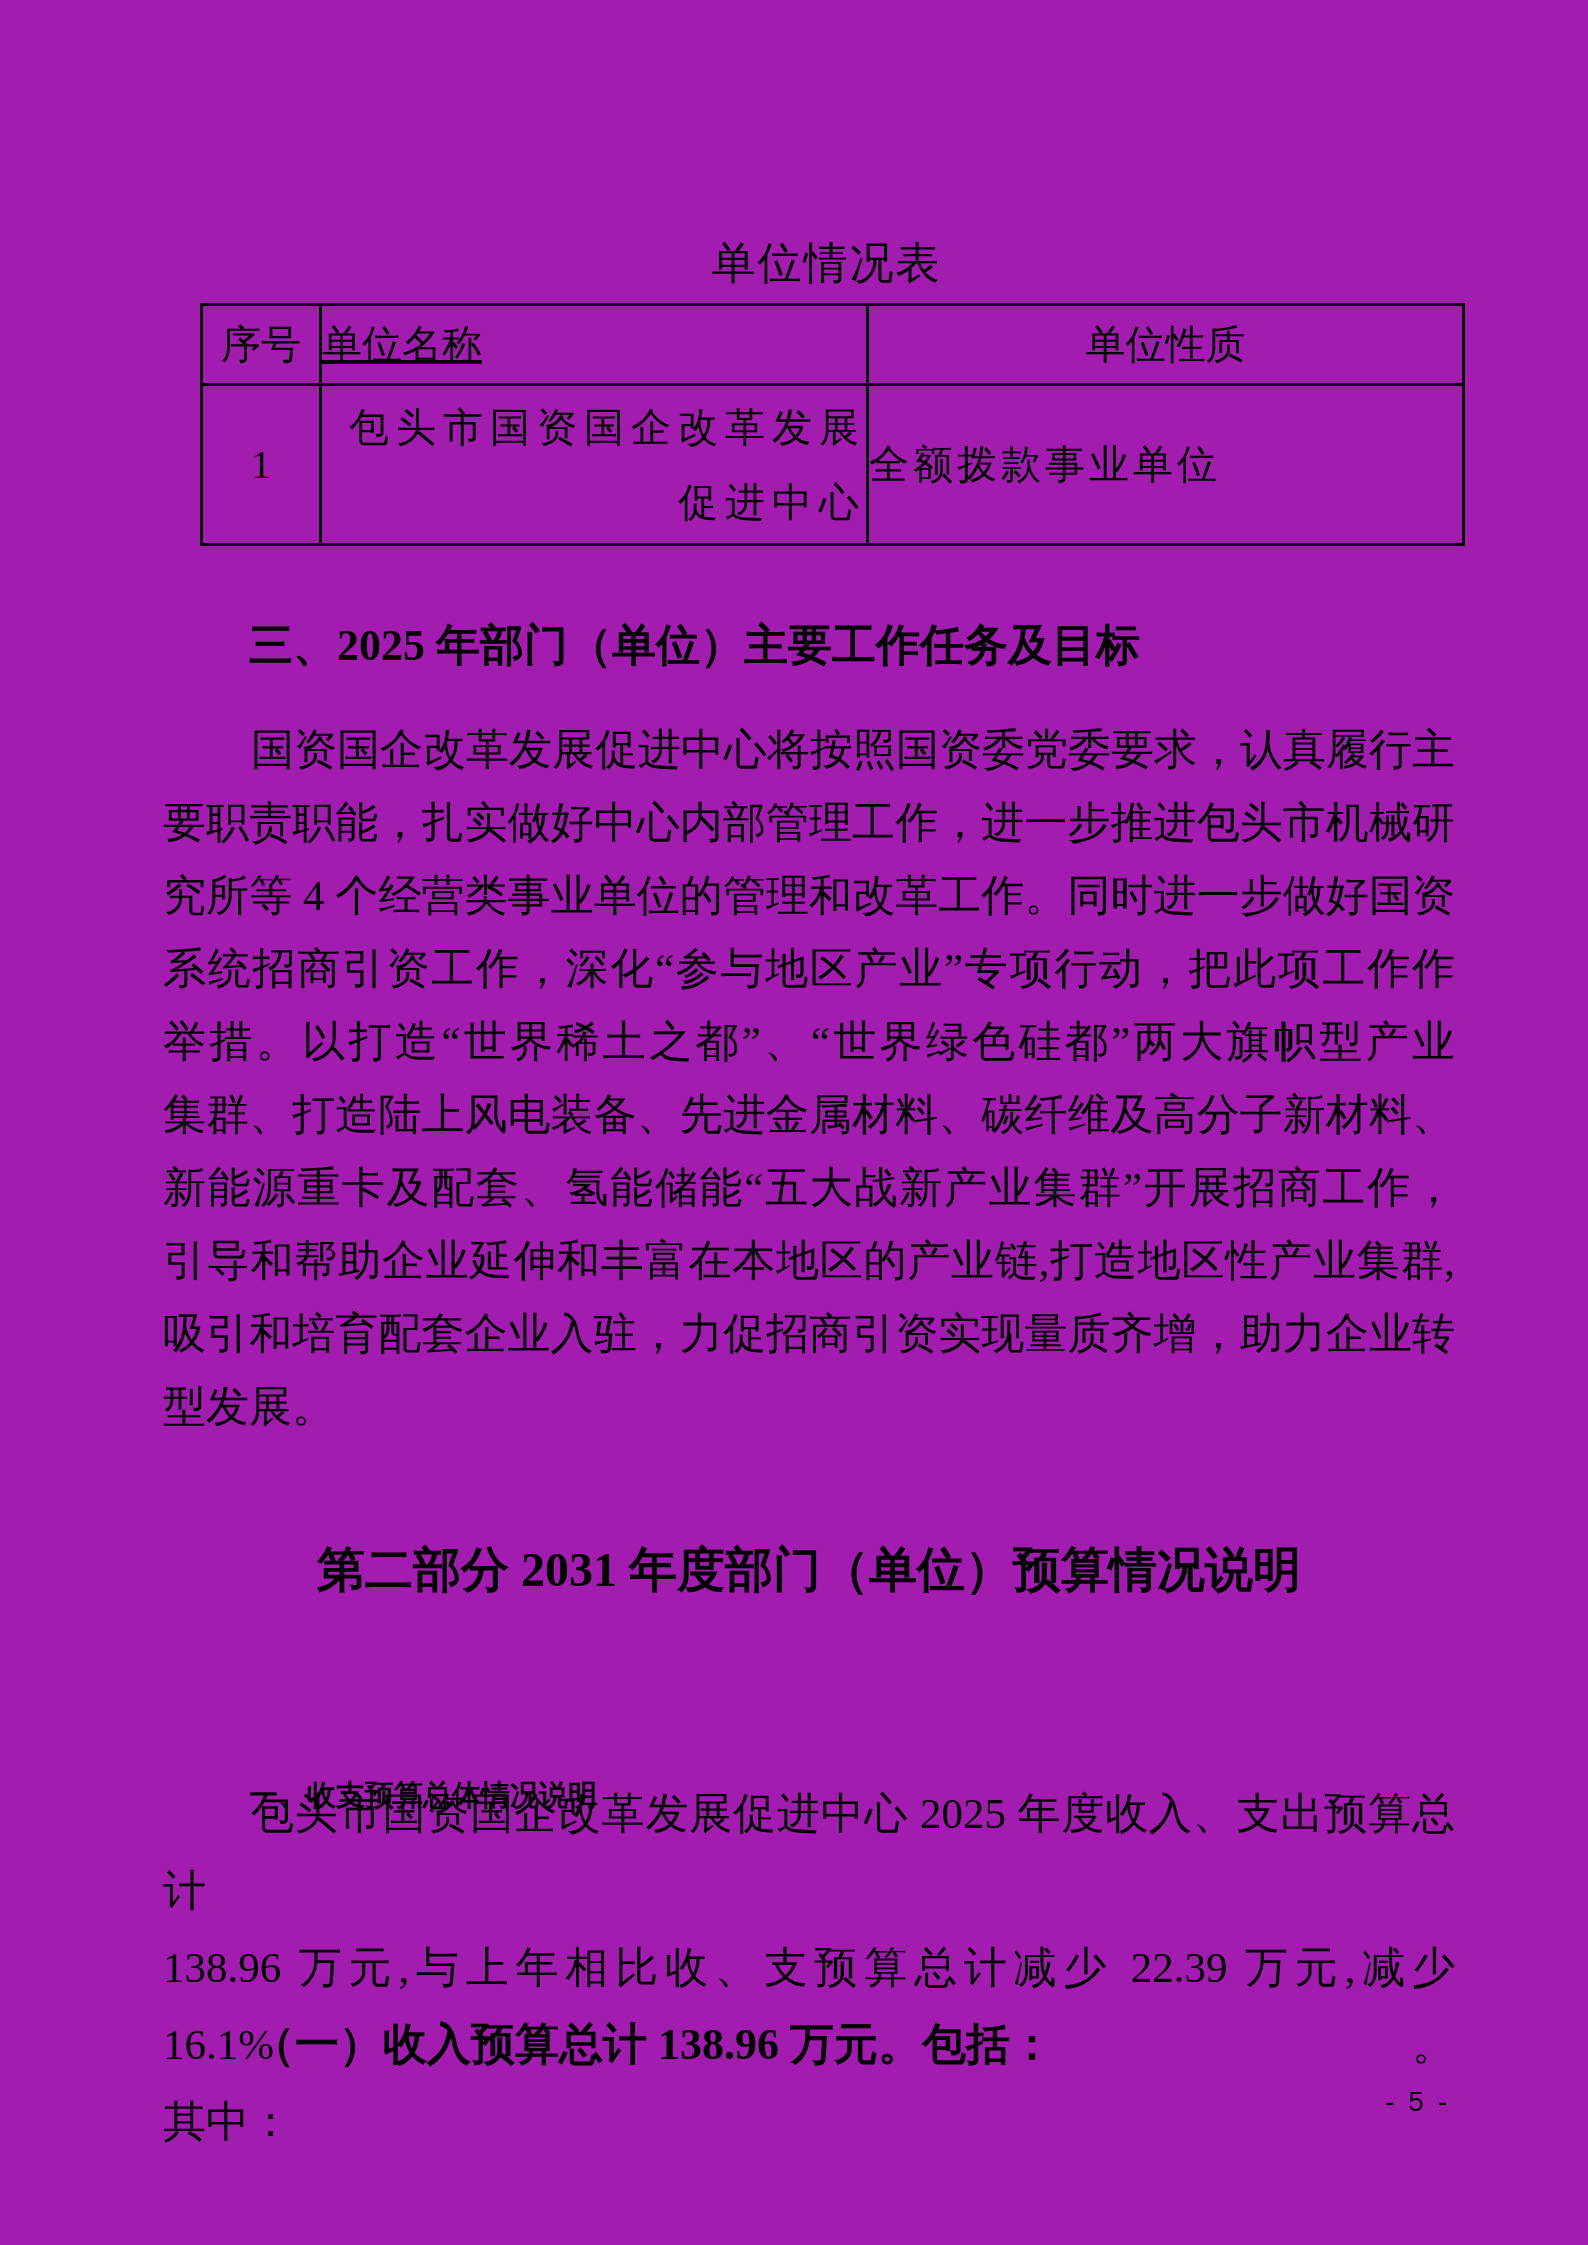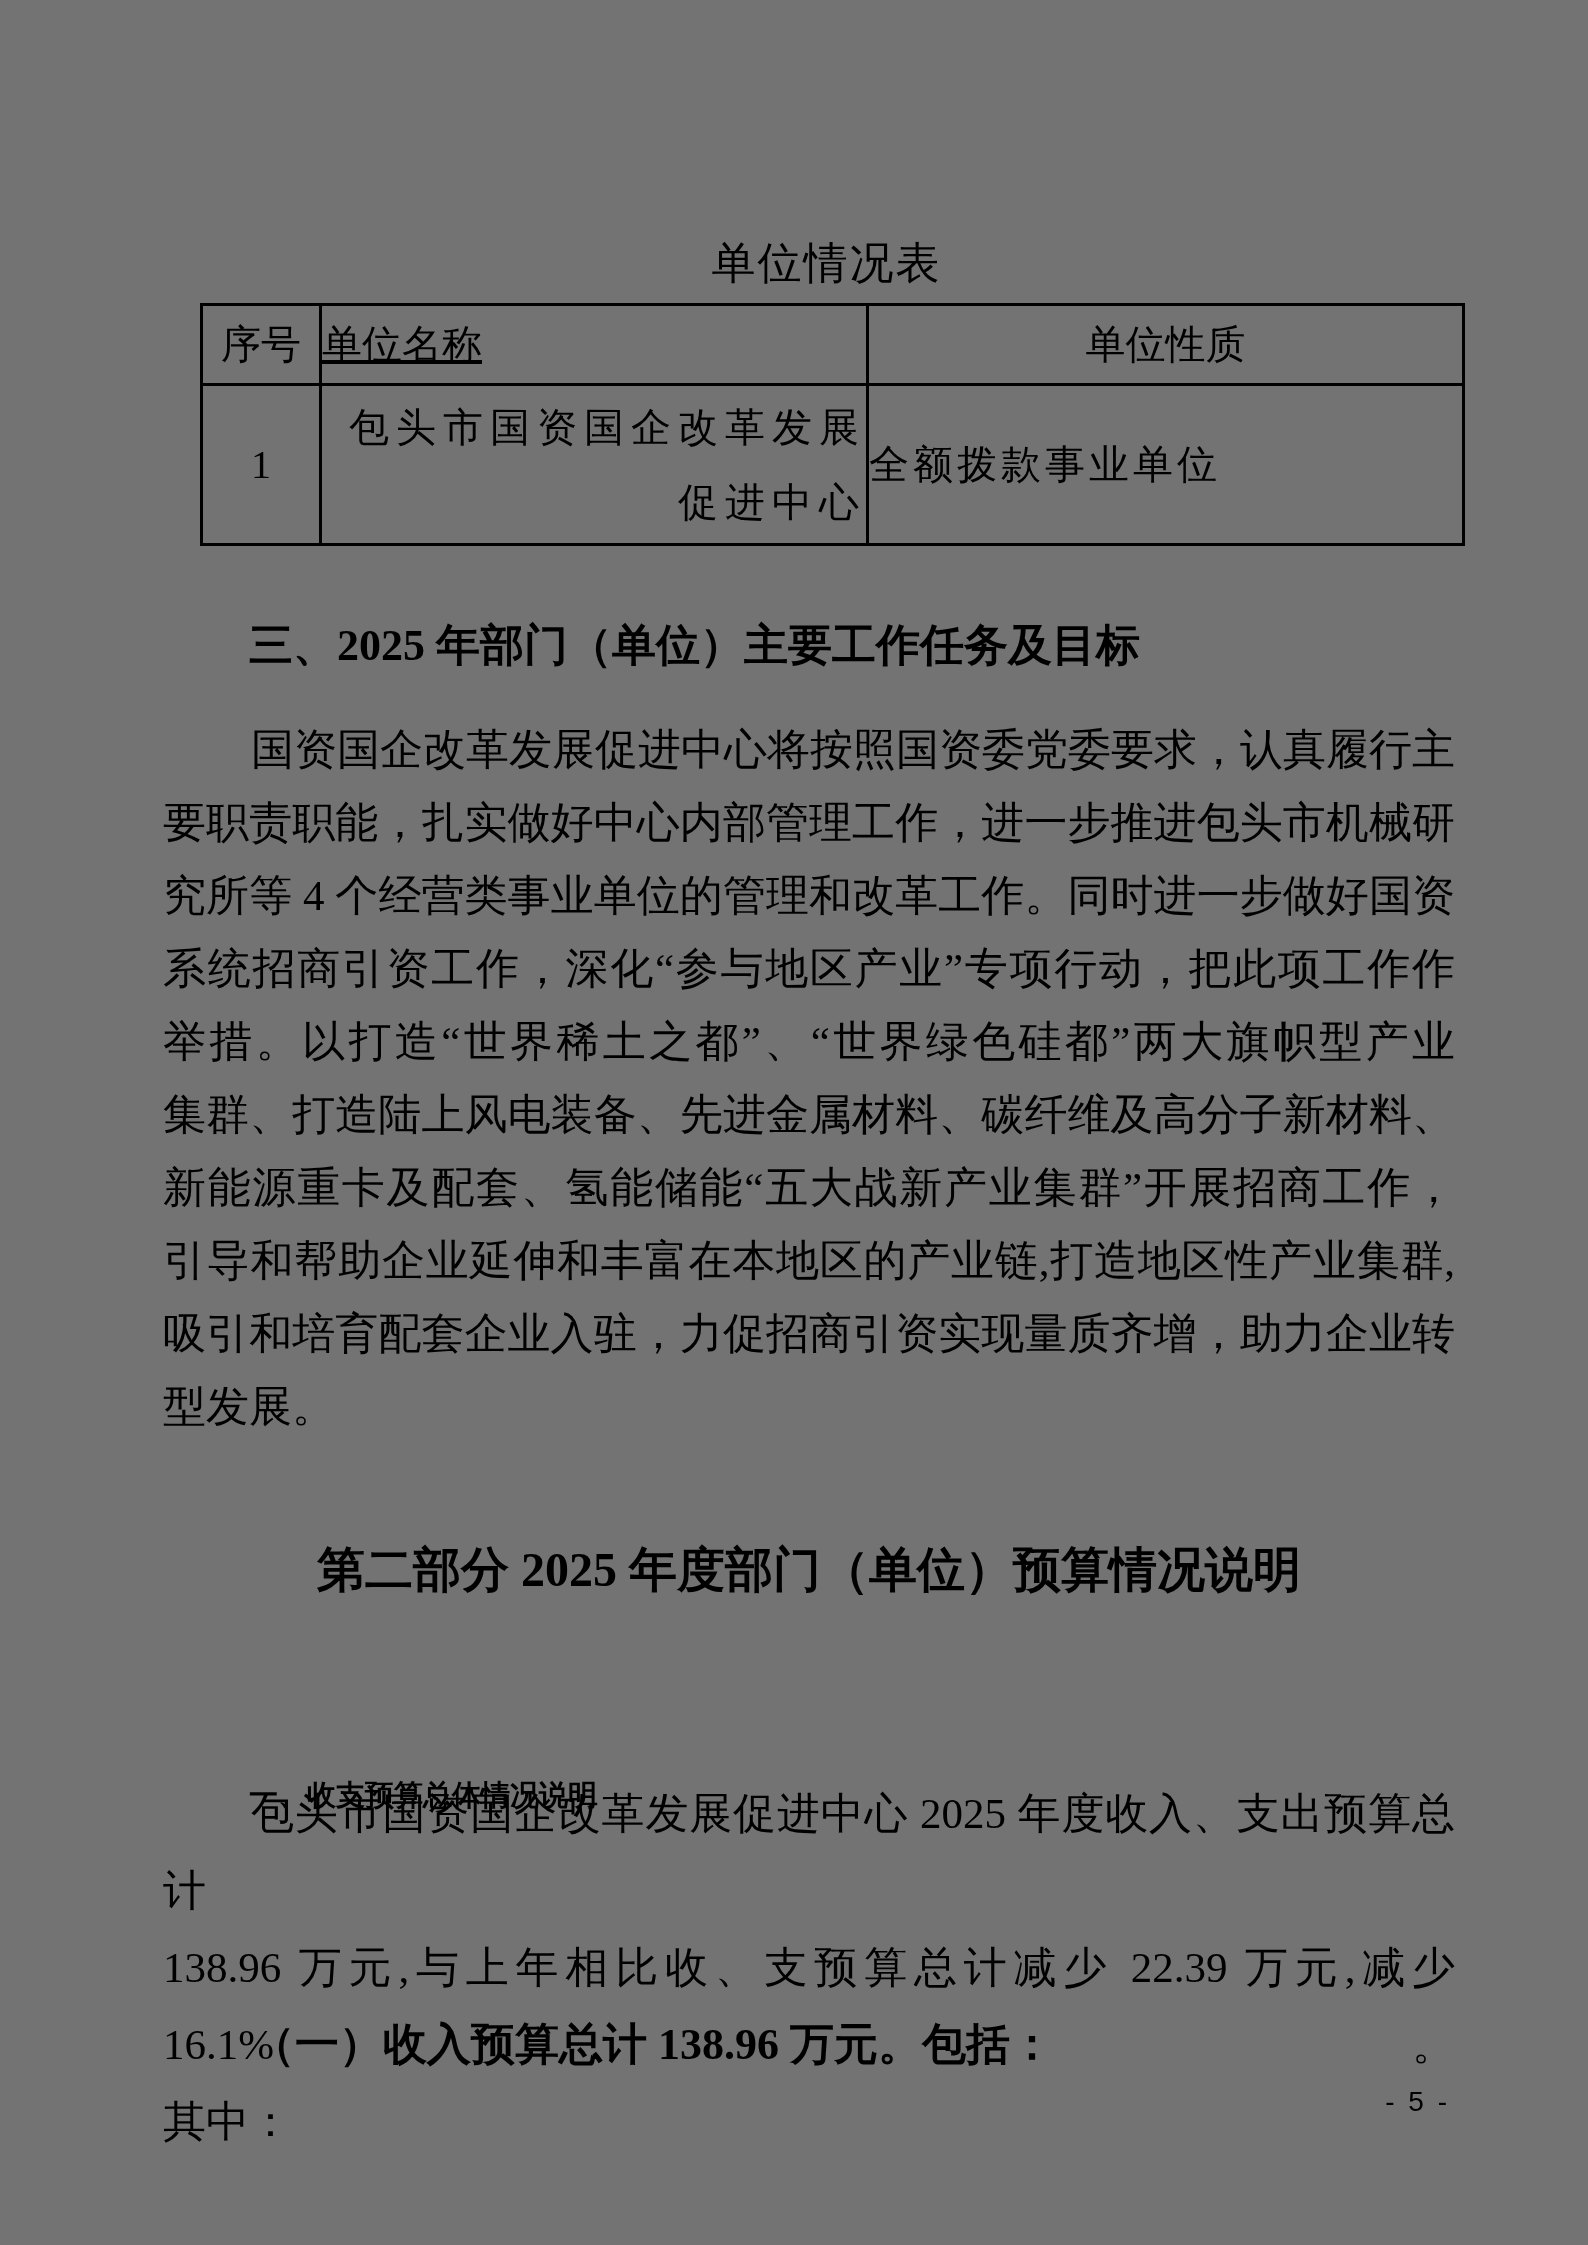--- a/index.html
+++ b/index.html
@@ -1,20 +1,20 @@
 <!DOCTYPE html>
 <html><head>
 <meta charset="utf-8">
 <style>
   html, body { margin: 0; padding: 0; background: #ffffff; }
   .page {
     position: relative;
     width: 1588px;
     height: 2245px;
-    background: #737373;
+    background: #a21caf;
     color: #000000;
     font-family: "Liberation Serif", "DejaVu Serif", serif;
     overflow: hidden;
   }
 
   
   .table-title {
     position: absolute;
     top: 236px; left: 200px; width: 1253px;
     text-align: center;
@@ -145,21 +145,21 @@
     <div class="jline">究所等 4 个经营类事业单位的管理和改革工作。同时进一步做好国资</div>
     <div class="jline">系统招商引资工作，深化“参与地区产业”专项行动，把此项工作作</div>
     <div class="jline">举措。以打造“世界稀土之都”、“世界绿色硅都”两大旗帜型产业</div>
     <div class="jline">集群、打造陆上风电装备、先进金属材料、碳纤维及高分子新材料、</div>
     <div class="jline">新能源重卡及配套、氢能储能“五大战新产业集群”开展招商工作，</div>
     <div class="jline">引导和帮助企业延伸和丰富在本地区的产业链,打造地区性产业集群,</div>
     <div class="jline">吸引和培育配套企业入驻，力促招商引资实现量质齐增，助力企业转</div>
     <div class="jline last">型发展。</div>
   </div>
 
-  <div class="part2-heading">第二部分 2025 年度部门（单位）预算情况说明</div>
+  <div class="part2-heading">第二部分 2031 年度部门（单位）预算情况说明</div>
 
   <div class="h1-heading">一、收支预算总体情况说明</div>
 
   <div class="para2">
     <div class="jline first">包头市国资国企改革发展促进中心 2025 年度收入、支出预算总计</div>
     <div class="jline">138.96 万元,与上年相比收、支预算总计减少 22.39 万元,减少 16.1%。</div>
     <div class="jline last">其中：</div>
   </div>
 
   <div class="item1">（一）收入预算总计 138.96 万元。包括：</div>

